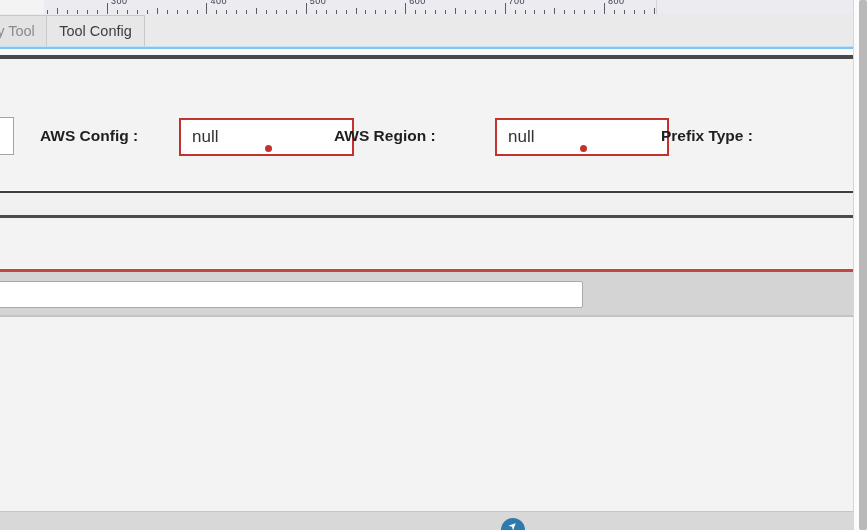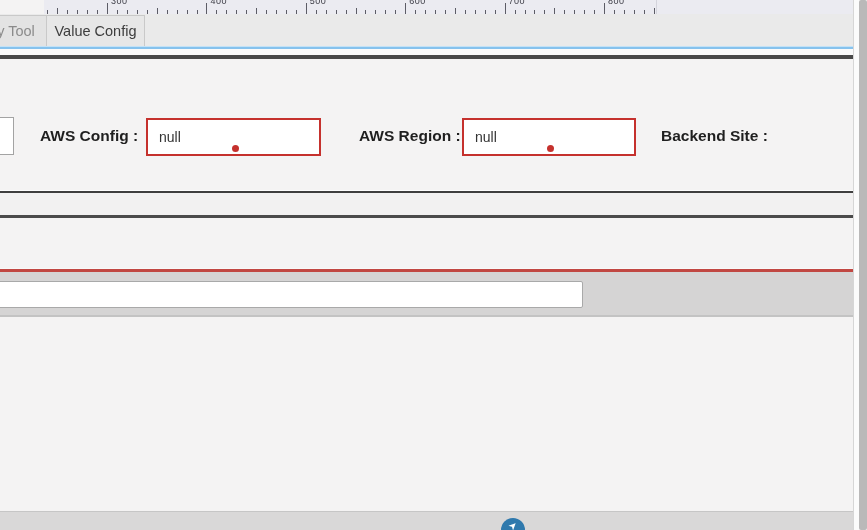--- a/index.html
+++ b/index.html
@@ -28,21 +28,21 @@
   .tab.active{color:#3d3d3d;background:#e7e7e7;}
   .blue-line{left:0;top:46px;width:856px;height:3px;background:#86c2ed;border-top:1px solid #c3e2f7;box-sizing:border-box;}
   .white-gap{left:0;top:49px;width:853px;height:6px;background:#fafafa;}
   .dark-bar{left:0;top:55px;width:853px;height:4px;background:#494949;}
 
   
   .main{left:0;top:59px;width:853px;height:131px;background:#f4f3f3;}
   .partial-input{position:absolute;left:-10px;top:58px;width:24px;height:38px;background:#ffffff;border:1.5px solid #a3a3a3;box-sizing:border-box;}
   .fld-label{position:absolute;top:68px;font-size:15.5px;font-weight:bold;color:#1f1f1f;white-space:nowrap;}
   .err-input{position:absolute;top:59px;height:38px;background:#ffffff;border:2px solid #c5312d;box-sizing:border-box;
-             font-size:14px;color:#333;display:flex;align-items:center;padding-left:11px;cursor:text;}
+             font-size:17px;color:#333;display:flex;align-items:center;padding-left:11px;cursor:text;margin-left:33px;}
   .err-dot{position:absolute;width:7px;height:7px;border-radius:50%;background:#c5312d;}
   .novalue-btn{position:absolute;left:782px;top:57px;width:71px;height:39px;background:#b5b4b4;border-radius:4px;
                font-size:15px;color:#7c7b7b;display:flex;align-items:center;padding-left:11px;box-sizing:border-box;cursor:default;}
 
   
   .rule1{left:0;top:190px;width:853px;height:3px;background:#3f3f3f;border-top:1px solid #fdfdfd;box-sizing:content-box;}
   .band1{left:0;top:193px;width:853px;height:22px;background:#f2f1f1;}
   .rule2{left:0;top:215px;width:853px;height:3px;background:#4b4b4b;}
   .red-rule{left:0;top:268px;width:853px;height:3px;background:#c14742;border-top:1px solid #f8f8f8;box-sizing:content-box;}
   .gray-band{left:0;top:272px;width:853px;height:45px;background:#d5d4d4;border-bottom:2px solid #c3c3c3;box-sizing:border-box;}
@@ -133,43 +133,43 @@
     <div class="tick minor" style="left: 589.8px;"></div>
     <div class="tick minor" style="left: 599.8px;"></div>
     <div class="tick mid" style="left: 609.7px;"></div>
   </div>
 
 <div class="abs tabbar">
   <div class="tab" style="left:-16px;width:62px;">
     <span>y Tool</span>
   </div>
   <div class="tab active" style="left:46px;width:97px;">
-    <span>Value Config</span>
+    <span>Tool Config</span>
   </div>
 </div>
 <div class="abs blue-line"></div>
 <div class="abs white-gap"></div>
 <div class="abs dark-bar"></div>
 
 <div class="abs main">
   <div class="partial-input"></div>
 
   <span class="fld-label" style="left:40px;">AWS Config :</span>
   <div class="err-input" style="left:146px;width:175px;">
     <span>null</span>
     <span class="err-dot" style="left:84px;top:25px;"></span>
   </div>
 
-  <span class="fld-label" style="left:359px;">AWS Region :</span>
+  <span class="fld-label" style="left:334px;">AWS Region :</span>
   <div class="err-input" style="left:462px;width:174px;">
     <span>null</span>
     <span class="err-dot" style="left:83px;top:25px;"></span>
   </div>
 
-  <span class="fld-label" style="left:661px;">Backend Site :</span>
+  <span class="fld-label" style="left:661px;">Prefix Type :</span>
 </div>
 
 <div class="abs rule1"></div>
 <div class="abs band1"></div>
 <div class="abs rule2"></div>
 <div class="abs red-rule"></div>
 
 <div class="abs gray-band">
   <input class="wide-input" type="text" value="" style="">
 </div>

